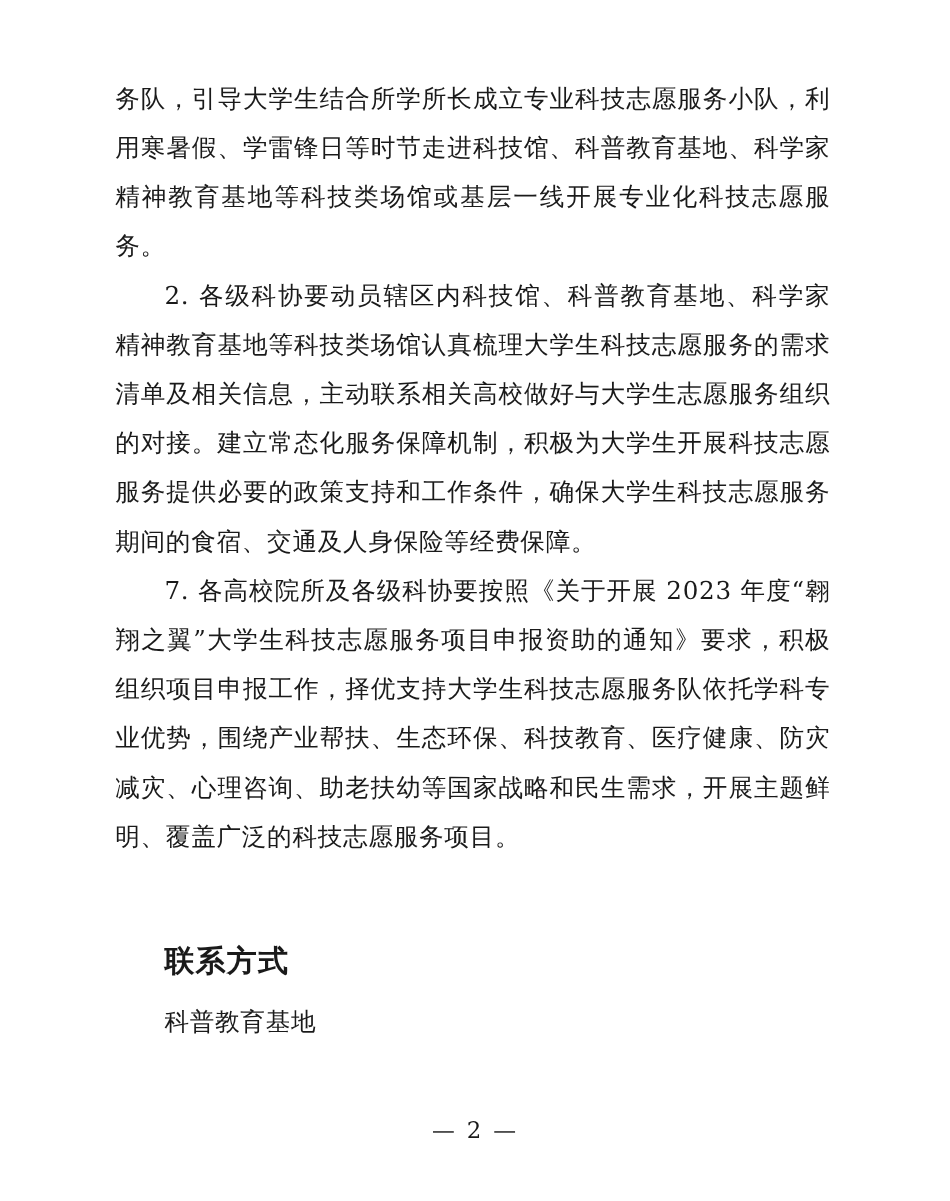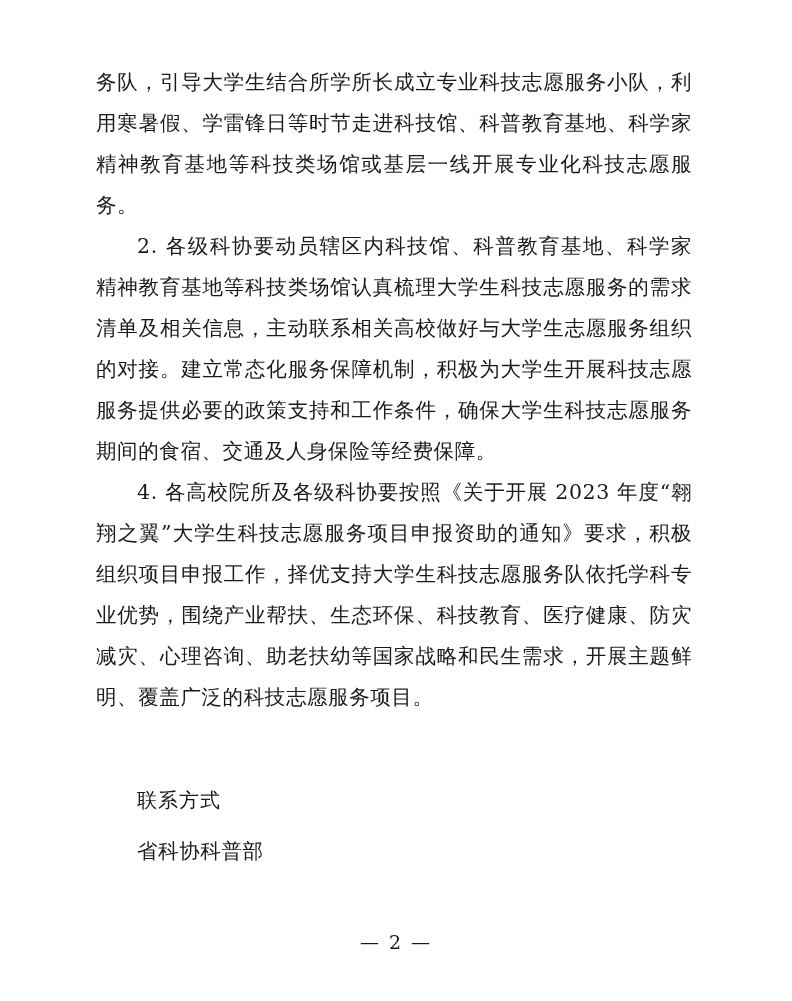--- a/index.html
+++ b/index.html
@@ -33,22 +33,22 @@
   }
   .para {
     margin: 0;
     text-indent: 0;
   }
   .para.indent {
     text-indent: 41px;
   }
   .section-title {
     margin: 0;
-    font-weight: normal;
-    font-size: 20px;
+    font-weight: bold;
+    font-size: 25px;
     line-height: 41px;
     letter-spacing: 1px;
     text-indent: 41px;
   }
   .contact-line {
     margin: 0;
     font-size: 20.5px;
     line-height: 41px;
     letter-spacing: 0.6px;
     text-indent: 41px;
@@ -73,27 +73,27 @@
 </head>
 <body>
 
 <div class="page">
   <div class="doc-body">
 
     <p class="para">务队，引导大学生结合所学所长成立专业科技志愿服务小队，利用寒暑假、学雷锋日等时节走进科技馆、科普教育基地、科学家精神教育基地等科技类场馆或基层一线开展专业化科技志愿服务。</p>
 
     <p class="para indent">2. 各级科协要动员辖区内科技馆、科普教育基地、科学家精神教育基地等科技类场馆认真梳理大学生科技志愿服务的需求清单及相关信息，主动联系相关高校做好与大学生志愿服务组织的对接。建立常态化服务保障机制，积极为大学生开展科技志愿服务提供必要的政策支持和工作条件，确保大学生科技志愿服务期间的食宿、交通及人身保险等经费保障。</p>
 
-    <p class="para indent">4. 各高校院所及各级科协要按照《关于开展 2023 年度“翱翔之翼”大学生科技志愿服务项目申报资助的通知》要求，积极组织项目申报工作，择优支持大学生科技志愿服务队依托学科专业优势，围绕产业帮扶、生态环保、科技教育、医疗健康、防灾减灾、心理咨询、助老扶幼等国家战略和民生需求，开展主题鲜明、覆盖广泛的科技志愿服务项目。</p>
+    <p class="para indent">7. 各高校院所及各级科协要按照《关于开展 2023 年度“翱翔之翼”大学生科技志愿服务项目申报资助的通知》要求，积极组织项目申报工作，择优支持大学生科技志愿服务队依托学科专业优势，围绕产业帮扶、生态环保、科技教育、医疗健康、防灾减灾、心理咨询、助老扶幼等国家战略和民生需求，开展主题鲜明、覆盖广泛的科技志愿服务项目。</p>
 
     <div class="spacer-lg"></div>
 
     <p class="section-title">联系方式</p>
 
     <div class="spacer-sm"></div>
 
-    <p class="contact-line">省科协科普部</p>
+    <p class="contact-line">科普教育基地</p>
 
 
   </div>
 
   <div class="page-number">— 2 —</div>
 </div>
 
 </body></html>

